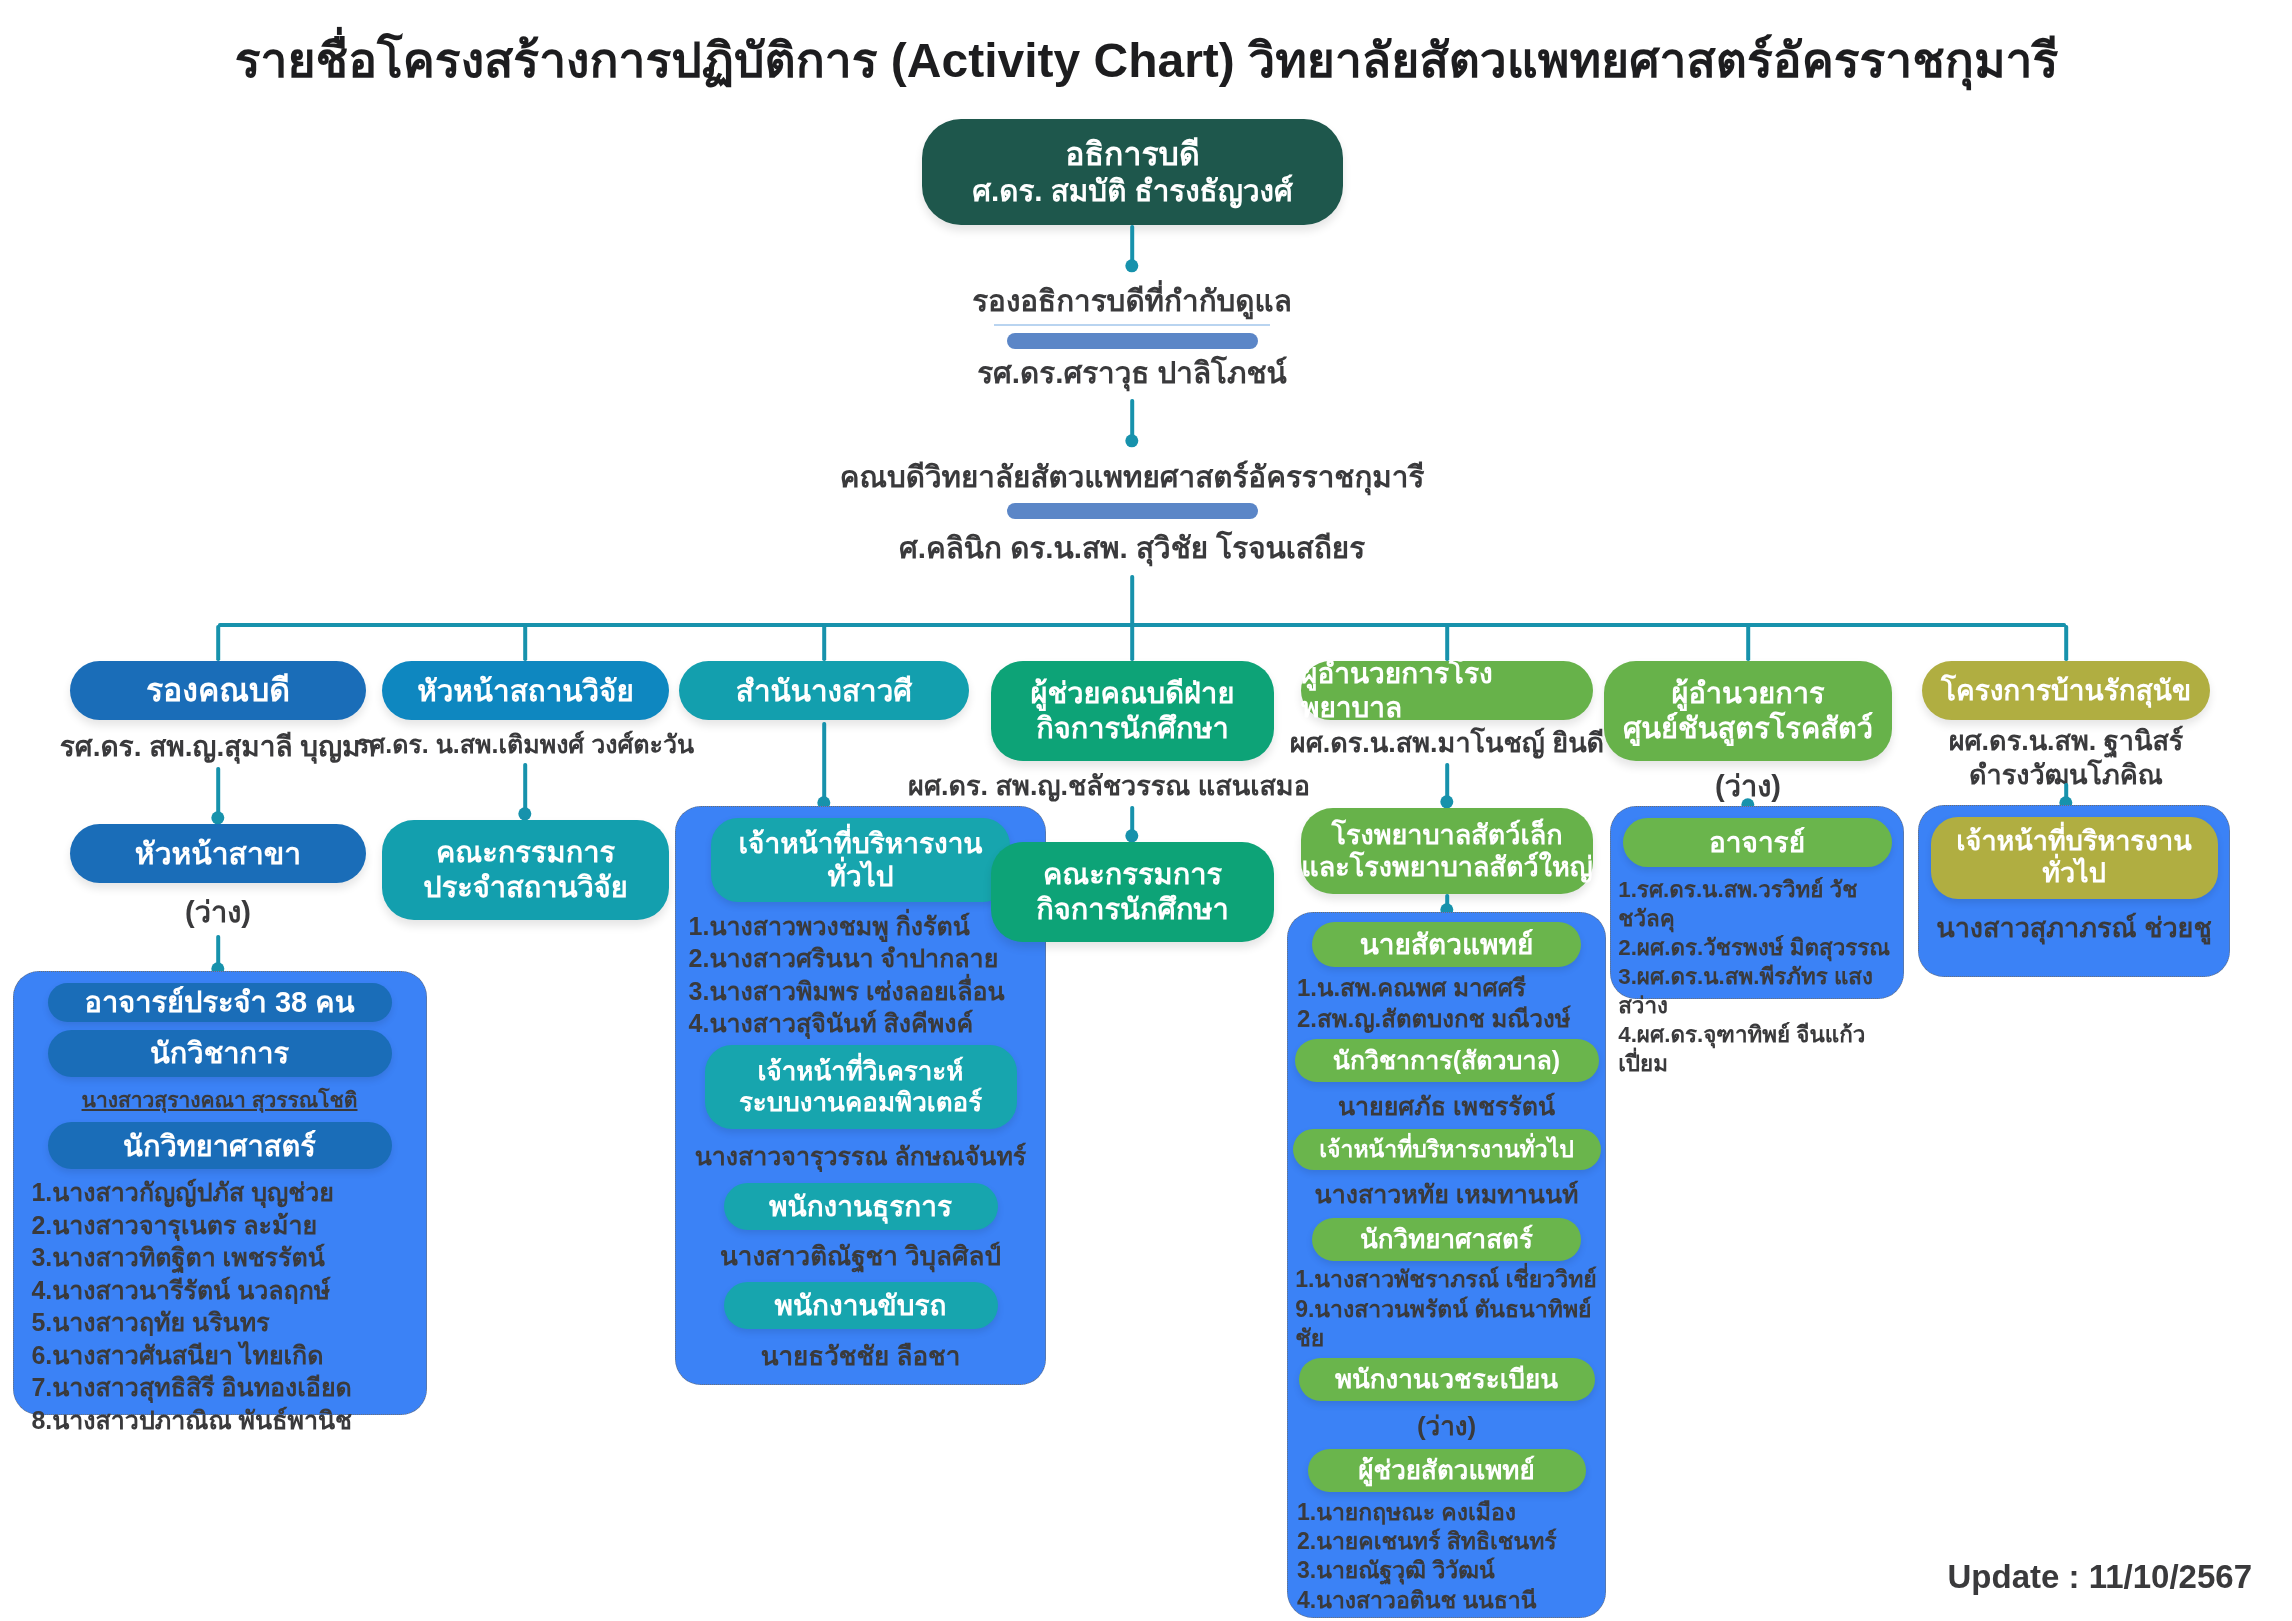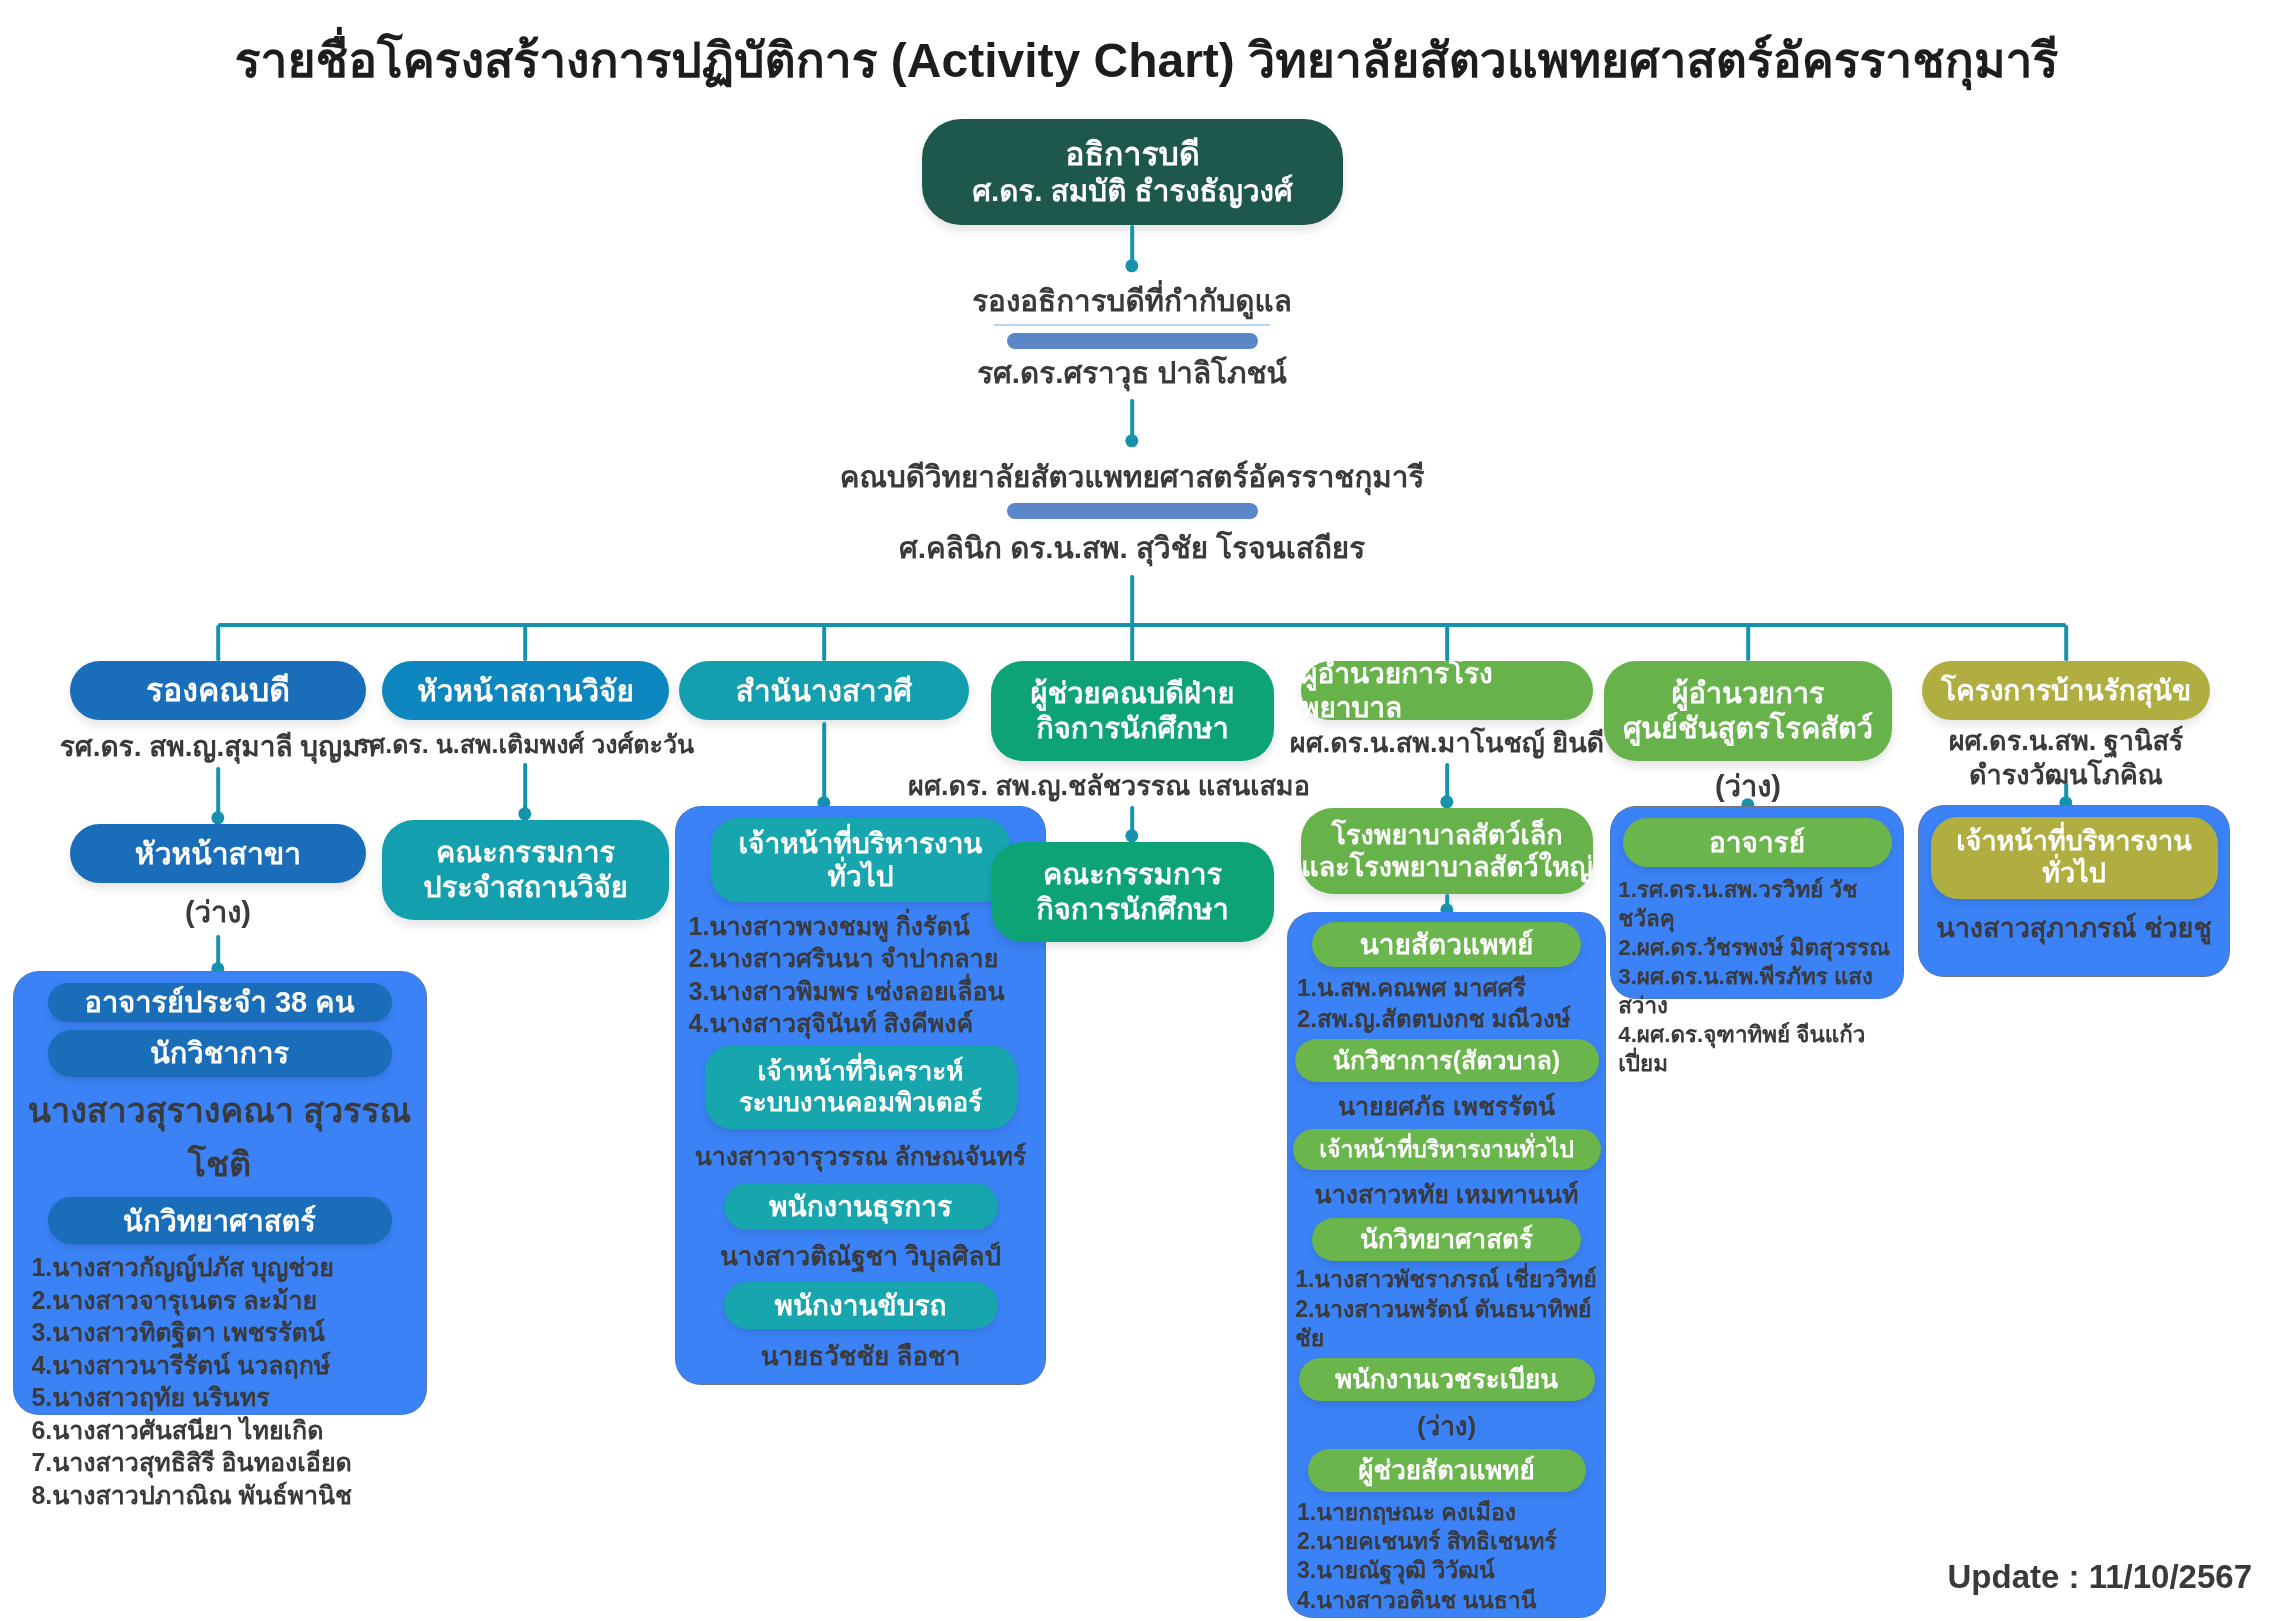--- a/index.html
+++ b/index.html
@@ -79,21 +79,21 @@
   <div class="vline" style="left:218px;top:935px;height:32px"></div>
   <div class="dot" style="left:218px;top:969px"></div>
 
   <div class="panel" style="left:12.5px;top:971px;width:414px;height:444px;">
     <div class="ppill bg-blue" style="width:344px;height:39px;font-size:29px;margin-bottom:8px;">
       <span class="l">อาจารย์ประจำ 38 คน</span>
     </div>
     <div class="ppill bg-blue" style="width:344px;height:47px;font-size:29px;margin-bottom:6.3px;">
       <span class="l">นักวิชาการ</span>
     </div>
-    <div class="pperson" style="font-size:34px;margin-bottom:6.3px;">นางสาวสุรางคณา สุวรรณโชติ</div>
+    <div class="pperson" style="font-size:21px;margin-bottom:6.3px;text-decoration:underline;">นางสาวสุรางคณา สุวรรณโชติ</div>
     <div class="ppill bg-blue" style="width:344px;height:47px;font-size:29px;margin-bottom:7.2px;">
       <span class="l">นักวิทยาศาสตร์</span>
     </div>
     <div class="plist" style="font-size:25px;line-height:1.3;padding-left:10.7px;">
       <div>1.นางสาวกัญญ์ปภัส บุญช่วย</div>
       <div>2.นางสาวจารุเนตร ละม้าย</div>
       <div>3.นางสาวทิตฐิตา เพชรรัตน์</div>
       <div>4.นางสาวนารีรัตน์ นวลฤกษ์</div>
       <div>5.นางสาวฤทัย นรินทร</div>
       <div>6.นางสาวศันสนียา ไทยเกิด</div>
@@ -184,21 +184,21 @@
     <div class="pperson" style="font-size:25px;margin-bottom:3.6px;">นายยศภัธ เพชรรัตน์</div>
     <div class="ppill bg-greenin" style="width:308px;height:41px;font-size:23px;margin-bottom:3.6px;">
       <span class="l">เจ้าหน้าที่บริหารงานทั่วไป</span>
     </div>
     <div class="pperson" style="font-size:25px;margin-bottom:3.6px;">นางสาวหทัย เหมทานนท์</div>
     <div class="ppill bg-greenin" style="width:269px;height:43px;font-size:26px;margin-bottom:4.5px;">
       <span class="l">นักวิทยาศาสตร์</span>
     </div>
     <div class="plist" style="font-size:23px;line-height:1.28;padding-left:1.8px;margin-bottom:4.5px;">
       <div>1.นางสาวพัชราภรณ์ เชี่ยววิทย์</div>
-      <div>2.นางสาวนพรัตน์ ตันธนาทิพย์ชัย</div>
+      <div>9.นางสาวนพรัตน์ ตันธนาทิพย์ชัย</div>
     </div>
     <div class="ppill bg-greenin" style="width:296px;height:43px;font-size:26px;margin-bottom:3.6px;">
       <span class="l">พนักงานเวชระเบียน</span>
     </div>
     <div class="pperson" style="font-size:26px;margin-bottom:3.6px;">(ว่าง)</div>
     <div class="ppill bg-greenin" style="width:278px;height:43px;font-size:26px;margin-bottom:5.4px;">
       <span class="l">ผู้ช่วยสัตวแพทย์</span>
     </div>
     <div class="plist" style="font-size:23px;line-height:1.28;padding-left:3.6px;">
       <div>1.นายกฤษณะ คงเมือง</div>

